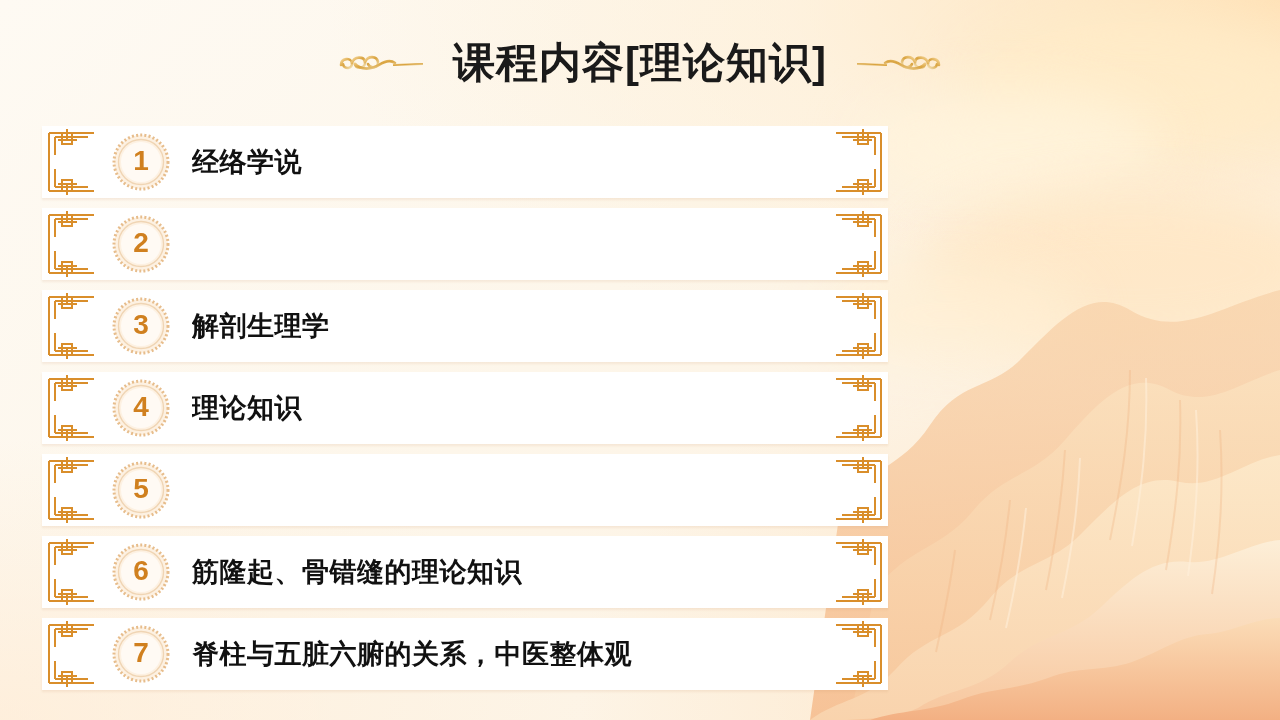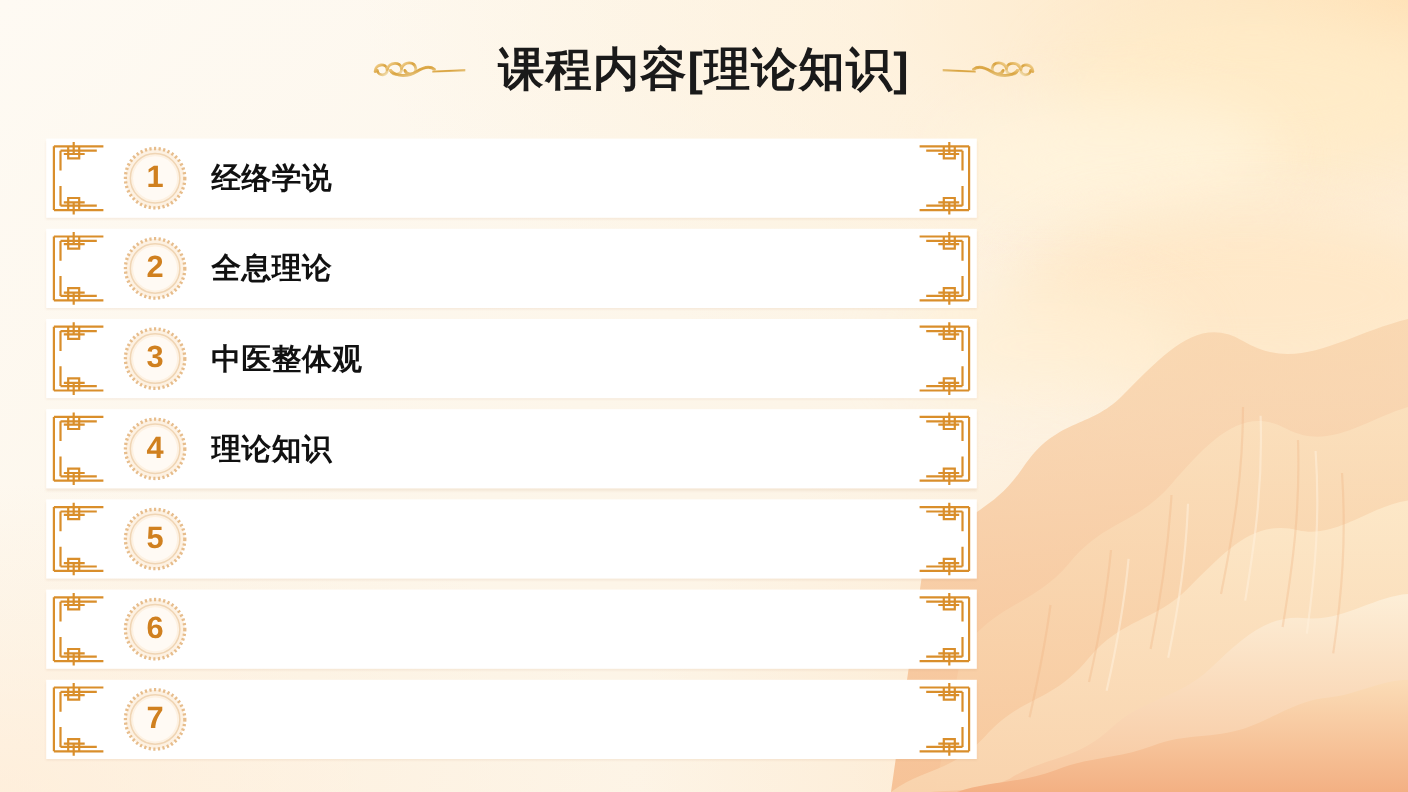--- a/index.html
+++ b/index.html
@@ -342,21 +342,20 @@
     <span class="badge">
       <svg viewBox="0 0 58 58">
         <circle cx="29" cy="29" r="27" fill="#fdf1e2"></circle>
         <circle cx="29" cy="29" r="27" fill="none" stroke="#e7bd8c" stroke-width="3" stroke-dasharray="2 2.2"></circle>
         <circle cx="29" cy="29" r="22.5" fill="none" stroke="#f0d5b4" stroke-width="1.4"></circle>
         <circle cx="29" cy="29" r="20" fill="#fffaf4"></circle>
       </svg>
       <span class="num">2</span>
     </span>
 
-    <span class="row-label">全息理论</span>
   </div>
 
   <div class="row">
 
     <span class="frame left">
       <svg viewBox="0 0 54 68" preserveAspectRatio="none">
         <g fill="none" stroke="#d98e2b" stroke-width="2">
           <path d="M5,5 L5,63"></path>
           <path d="M11,9 L11,27 M11,41 L11,59"></path>
           <path d="M5,5 L50,5"></path>
@@ -391,21 +390,21 @@
     <span class="badge">
       <svg viewBox="0 0 58 58">
         <circle cx="29" cy="29" r="27" fill="#fdf1e2"></circle>
         <circle cx="29" cy="29" r="27" fill="none" stroke="#e7bd8c" stroke-width="3" stroke-dasharray="2 2.2"></circle>
         <circle cx="29" cy="29" r="22.5" fill="none" stroke="#f0d5b4" stroke-width="1.4"></circle>
         <circle cx="29" cy="29" r="20" fill="#fffaf4"></circle>
       </svg>
       <span class="num">3</span>
     </span>
 
-    <span class="row-label">中医整体观</span>
+    <span class="row-label">解剖生理学</span>
   </div>
 
   <div class="row">
 
     <span class="frame left">
       <svg viewBox="0 0 54 68" preserveAspectRatio="none">
         <g fill="none" stroke="#d98e2b" stroke-width="2">
           <path d="M5,5 L5,63"></path>
           <path d="M11,9 L11,27 M11,41 L11,59"></path>
           <path d="M5,5 L50,5"></path>
@@ -537,20 +536,21 @@
     <span class="badge">
       <svg viewBox="0 0 58 58">
         <circle cx="29" cy="29" r="27" fill="#fdf1e2"></circle>
         <circle cx="29" cy="29" r="27" fill="none" stroke="#e7bd8c" stroke-width="3" stroke-dasharray="2 2.2"></circle>
         <circle cx="29" cy="29" r="22.5" fill="none" stroke="#f0d5b4" stroke-width="1.4"></circle>
         <circle cx="29" cy="29" r="20" fill="#fffaf4"></circle>
       </svg>
       <span class="num">6</span>
     </span>
 
+    <span class="row-label">筋隆起、骨错缝的理论知识</span>
   </div>
 
   <div class="row">
 
     <span class="frame left">
       <svg viewBox="0 0 54 68" preserveAspectRatio="none">
         <g fill="none" stroke="#d98e2b" stroke-width="2">
           <path d="M5,5 L5,63"></path>
           <path d="M11,9 L11,27 M11,41 L11,59"></path>
           <path d="M5,5 L50,5"></path>
@@ -585,16 +585,17 @@
     <span class="badge">
       <svg viewBox="0 0 58 58">
         <circle cx="29" cy="29" r="27" fill="#fdf1e2"></circle>
         <circle cx="29" cy="29" r="27" fill="none" stroke="#e7bd8c" stroke-width="3" stroke-dasharray="2 2.2"></circle>
         <circle cx="29" cy="29" r="22.5" fill="none" stroke="#f0d5b4" stroke-width="1.4"></circle>
         <circle cx="29" cy="29" r="20" fill="#fffaf4"></circle>
       </svg>
       <span class="num">7</span>
     </span>
 
+    <span class="row-label">脊柱与五脏六腑的关系，中医整体观</span>
   </div>
 </div>
 
 </div>
 
 </body></html>

